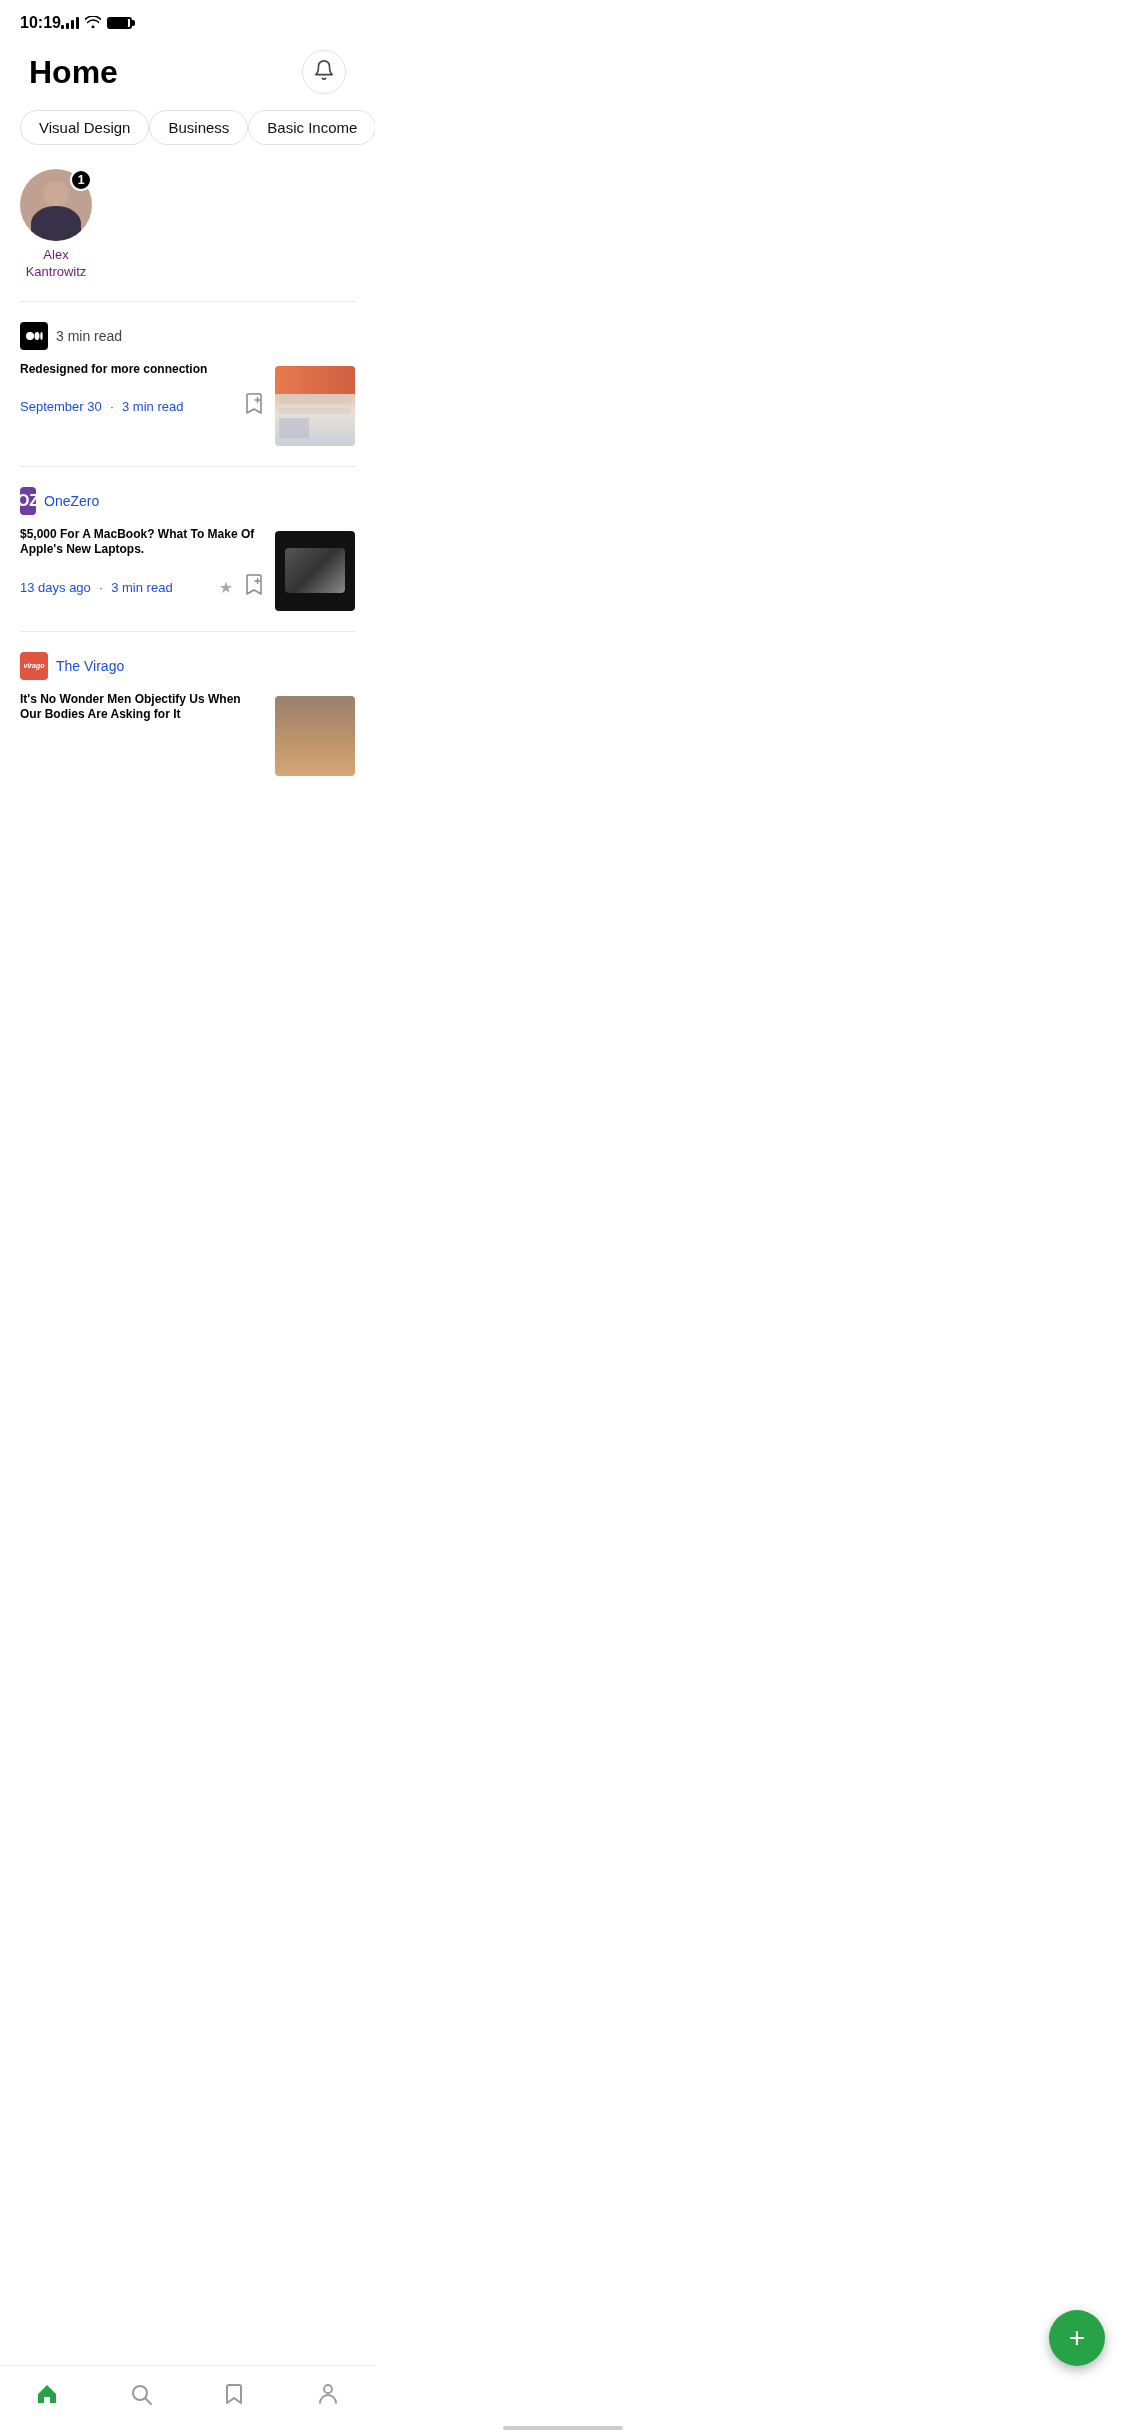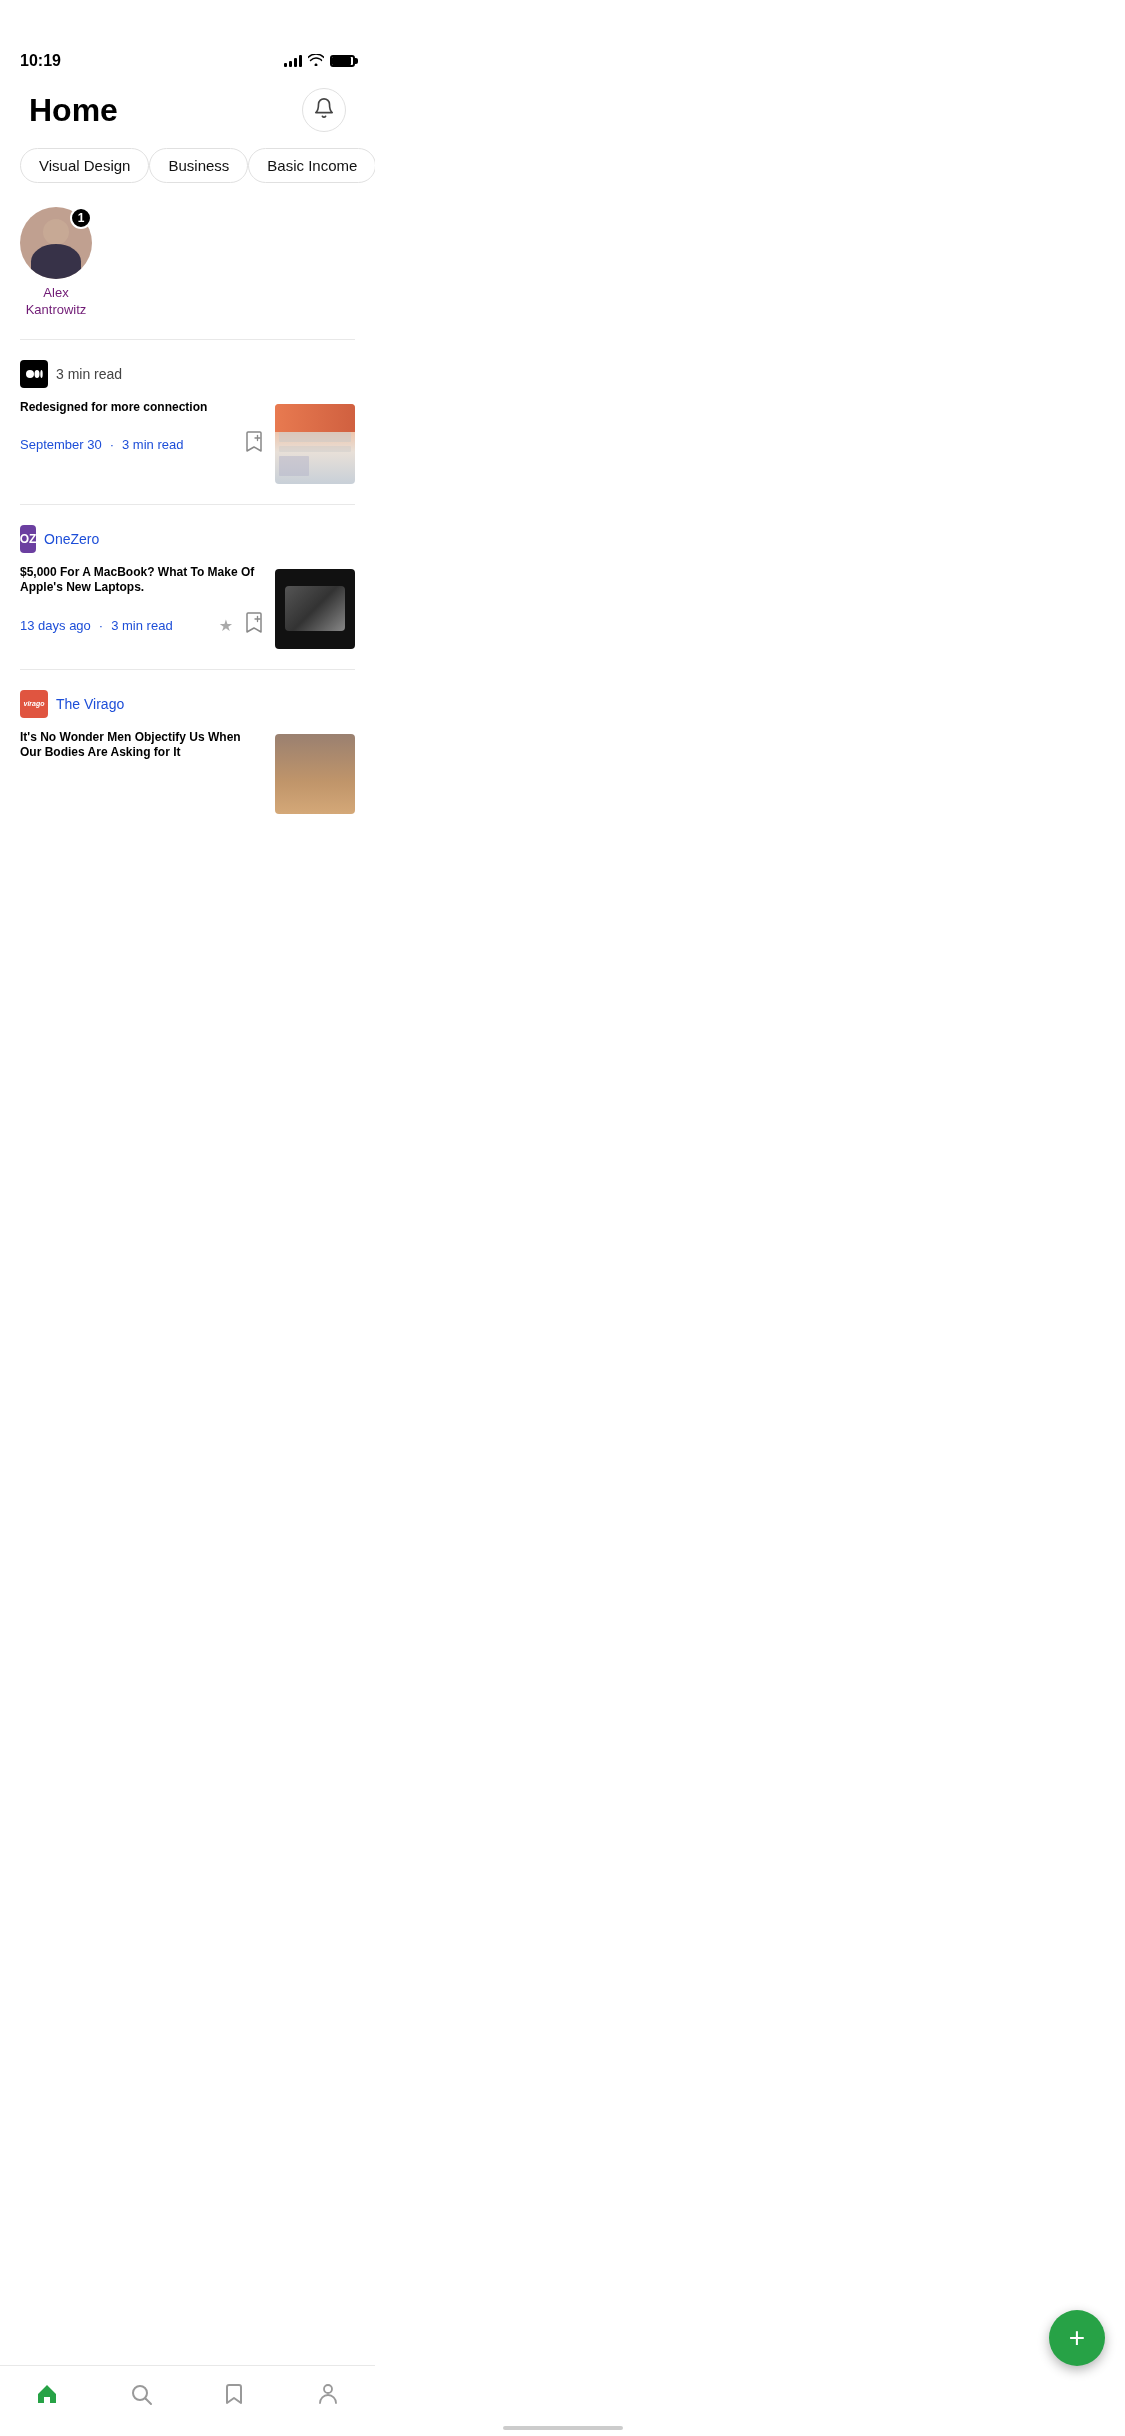--- a/index.html
+++ b/index.html
@@ -9,24 +9,23 @@
       background: #fff;
       width: 375px;
       min-height: 812px;
       overflow-x: hidden;
       position: relative;
     }
 
     
     .status-bar {
       display: flex;
-      justify-content: space-between;
+      justify-content: flex-start;
       align-items: center;
       padding: 14px 20px 8px;
-      margin-top: 38px;
     }
     .status-time {
       font-size: 16px;
       font-weight: 600;
       color: #000;
     }
     .status-icons {
       display: flex;
       align-items: center;
       gap: 6px;
@@ -230,21 +229,21 @@
     .onezero-logo {
       width: 16px;
       height: 28px;
       background: #6b3fa0;
       border-radius: 4px;
       display: flex;
       align-items: center;
       justify-content: center;
       flex-shrink: 0;
       color: #fff;
-      font-size: 12px;
+      font-size: 16px;
       font-weight: 700;
     }
     .virago-logo {
       width: 28px;
       height: 28px;
       background: #e05540;
       border-radius: 4px;
       display: flex;
       align-items: center;
       justify-content: center;

